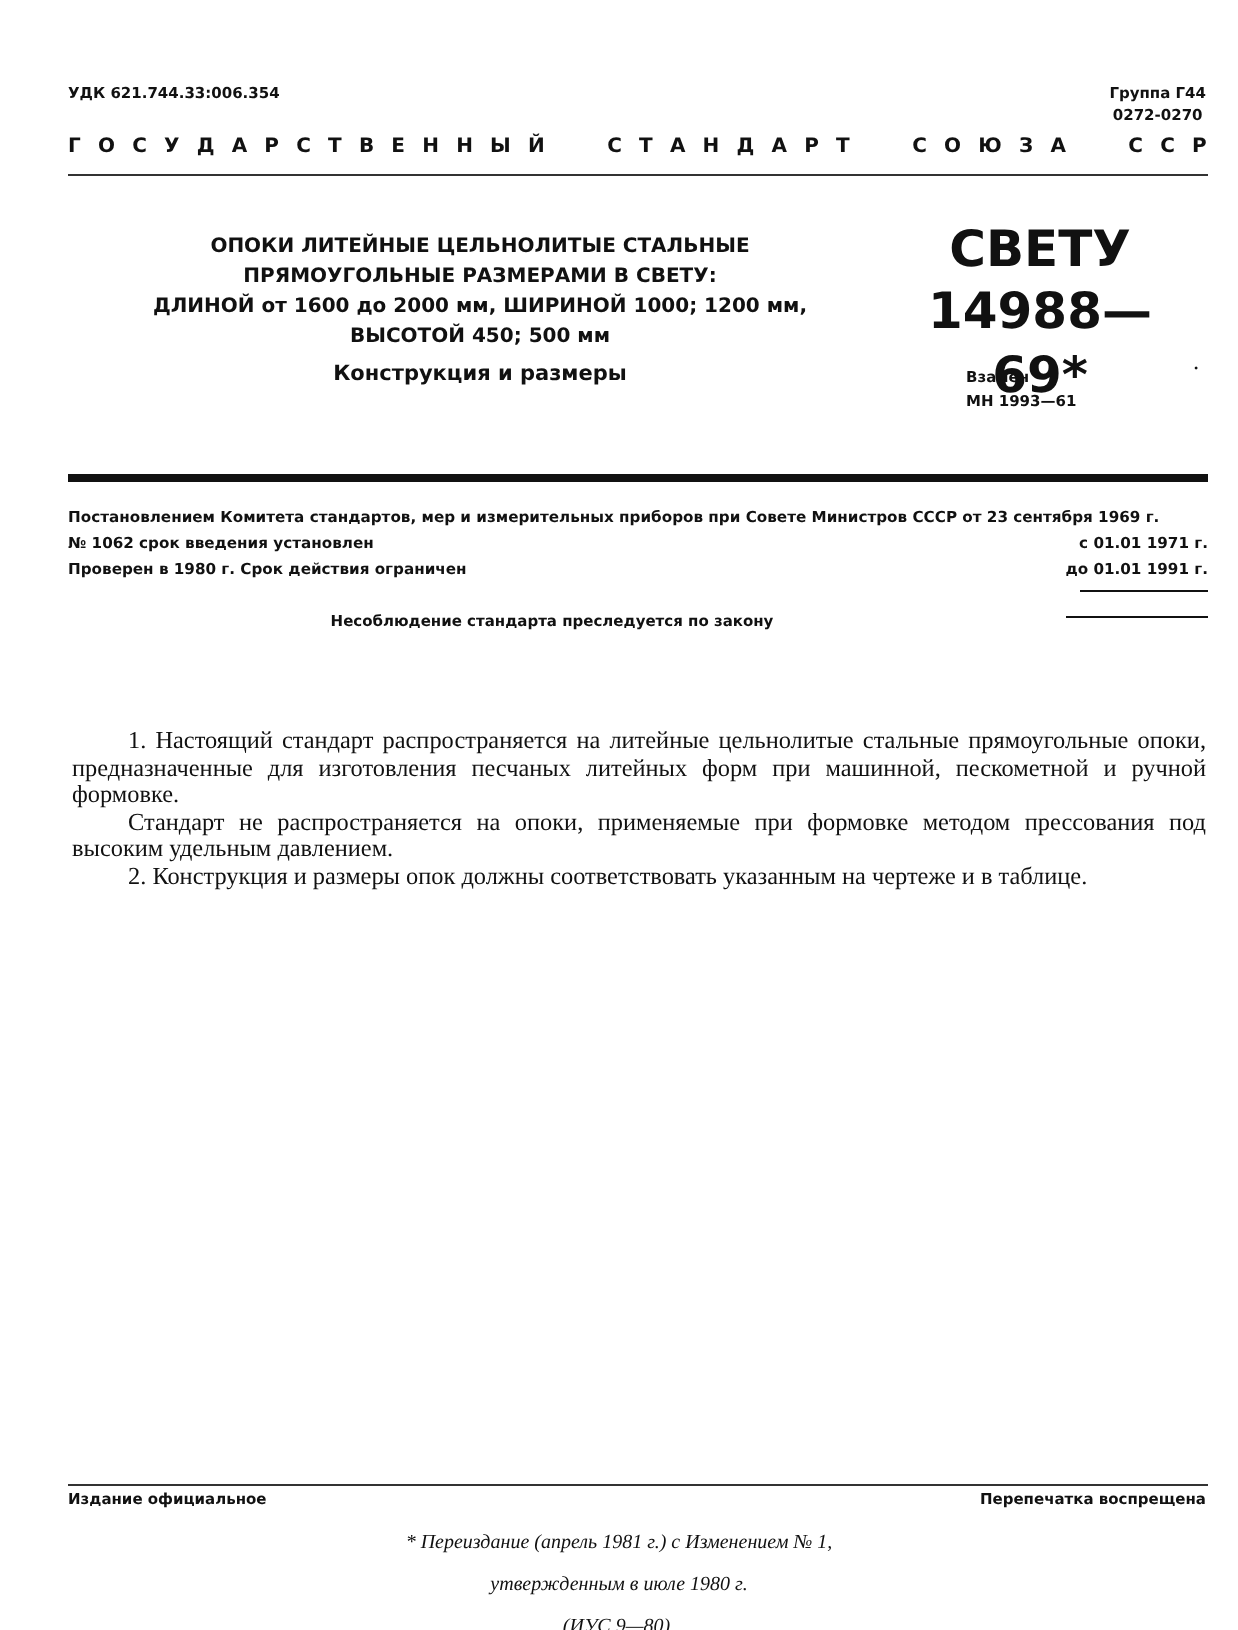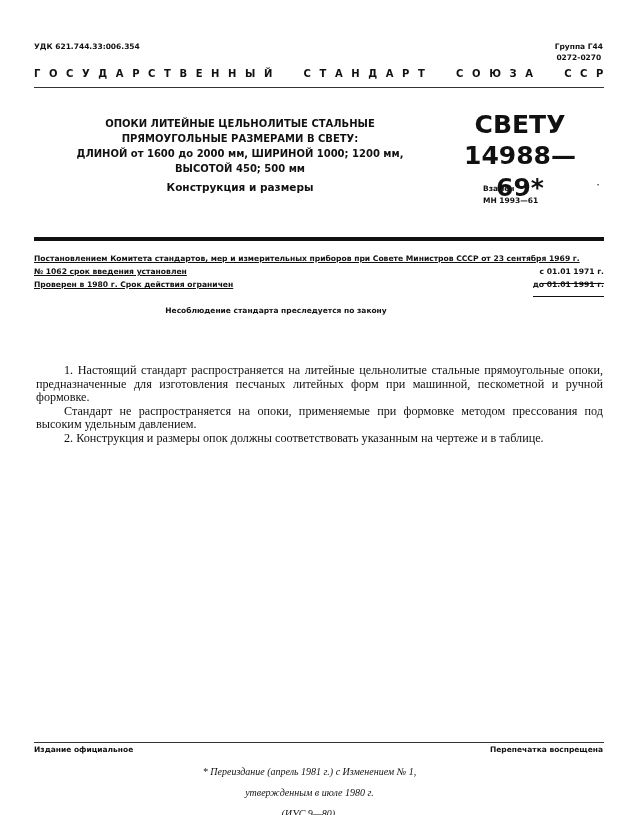--- a/index.html
+++ b/index.html
@@ -25,23 +25,23 @@
 
   #gost-block { left: 455px; top: 110px; width: 130px; text-align: center; }
   #gost-label { font-size: 25px; line-height: 30px; }
   #gost-number { font-size: 25px; line-height: 32px; }
   #replace { left: 483px; top: 183px; font-size: 7.5px; line-height: 12px; }
   #dot { left: 597px; top: 182px; font-size: 6px; }
 
   #rule-thick { left: 34px; top: 237px; width: 570px; height: 4px; background: #111; }
 
   #decree { left: 34px; top: 254px; width: 570px; font-size: 7.6px; }
-  .row { position: relative; height: 13px; text-decoration: underline; }
+  .row { position: relative; height: 13px; }
   .row .r { position: absolute; right: 0; top: 0; }
-  .ul { border-bottom: 1.5px solid #111; padding-bottom: 7px; }
+  .ul { border-bottom: 1.5px solid #111; padding-bottom: 19px; }
 
   #notice { left: 0; top: 306px; width: 552px; text-align: center; font-size: 7.5px; }
 
   #body-text { left: 36px; top: 364px; width: 567px; font-size: 12.2px; line-height: 13.5px; text-align: justify; }
   #body-text p { margin: 0; text-indent: 28px; }
 
   #rule-bottom { left: 34px; top: 742px; width: 570px; height: 1px; background: #333; }
   #edition { left: 34px; top: 745px; font-size: 7.5px; }
   #reprint { right: 16px; top: 745px; font-size: 7.5px; padding-left: 48px; }
 

